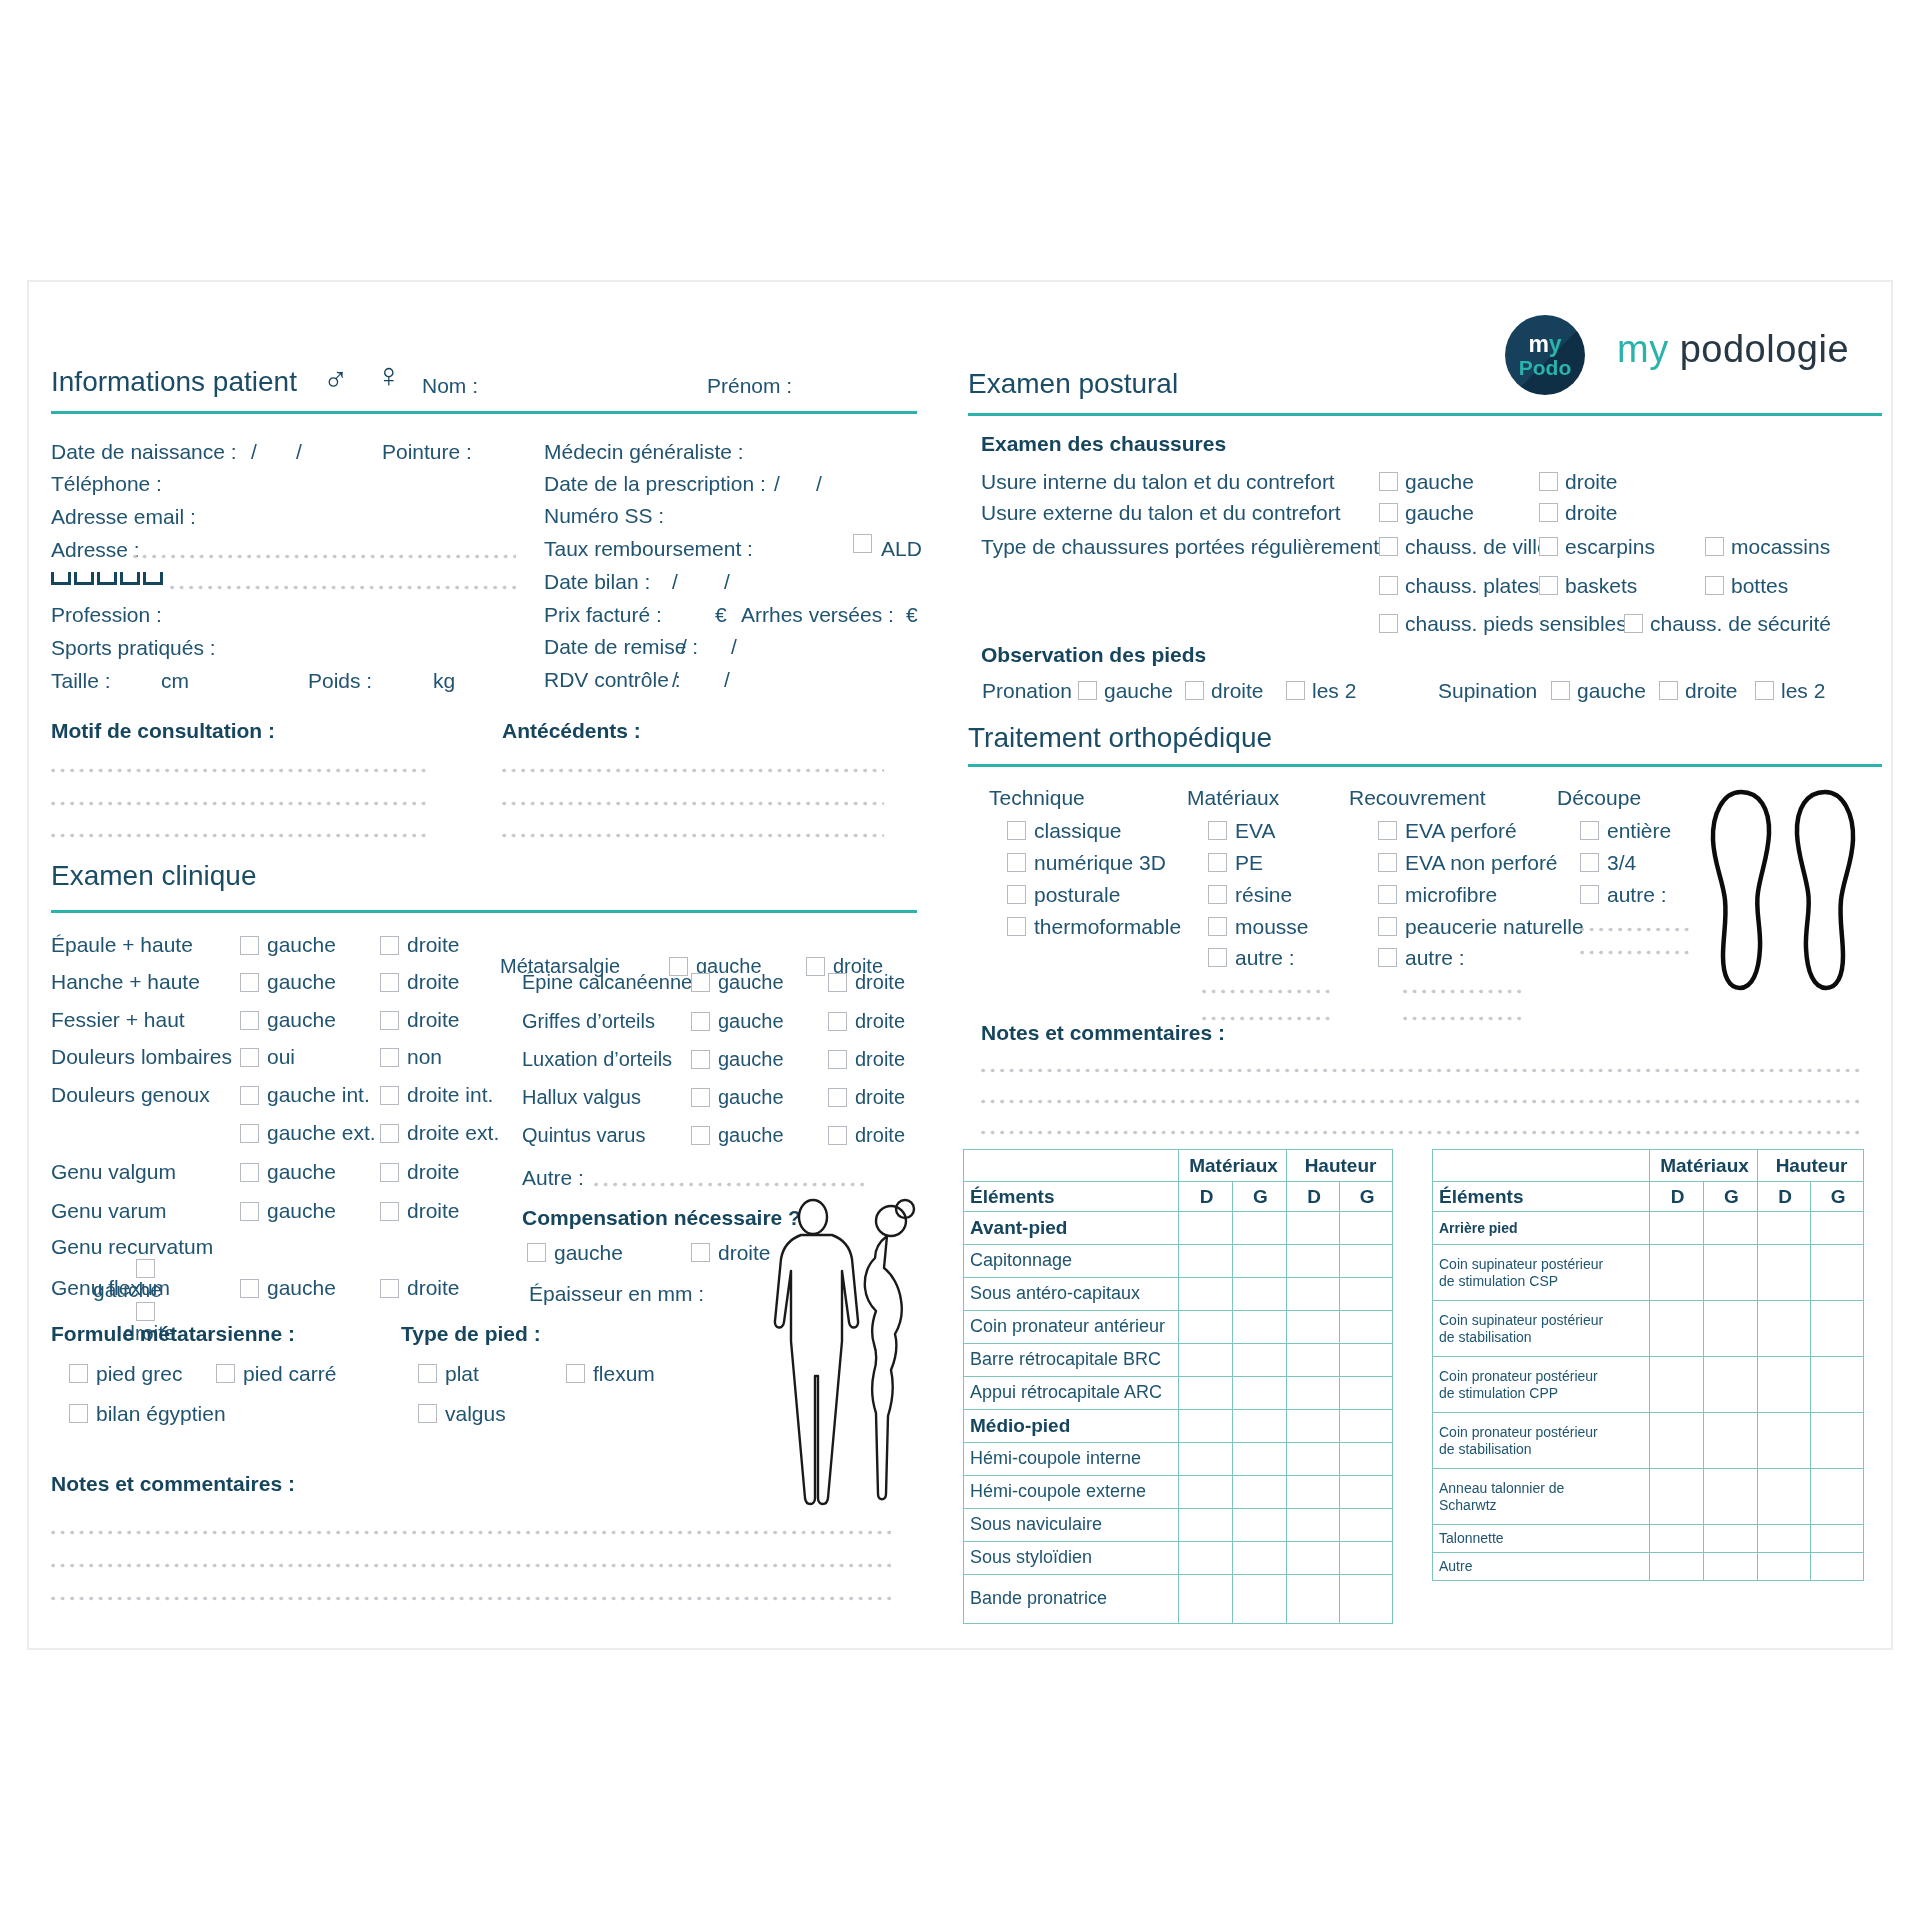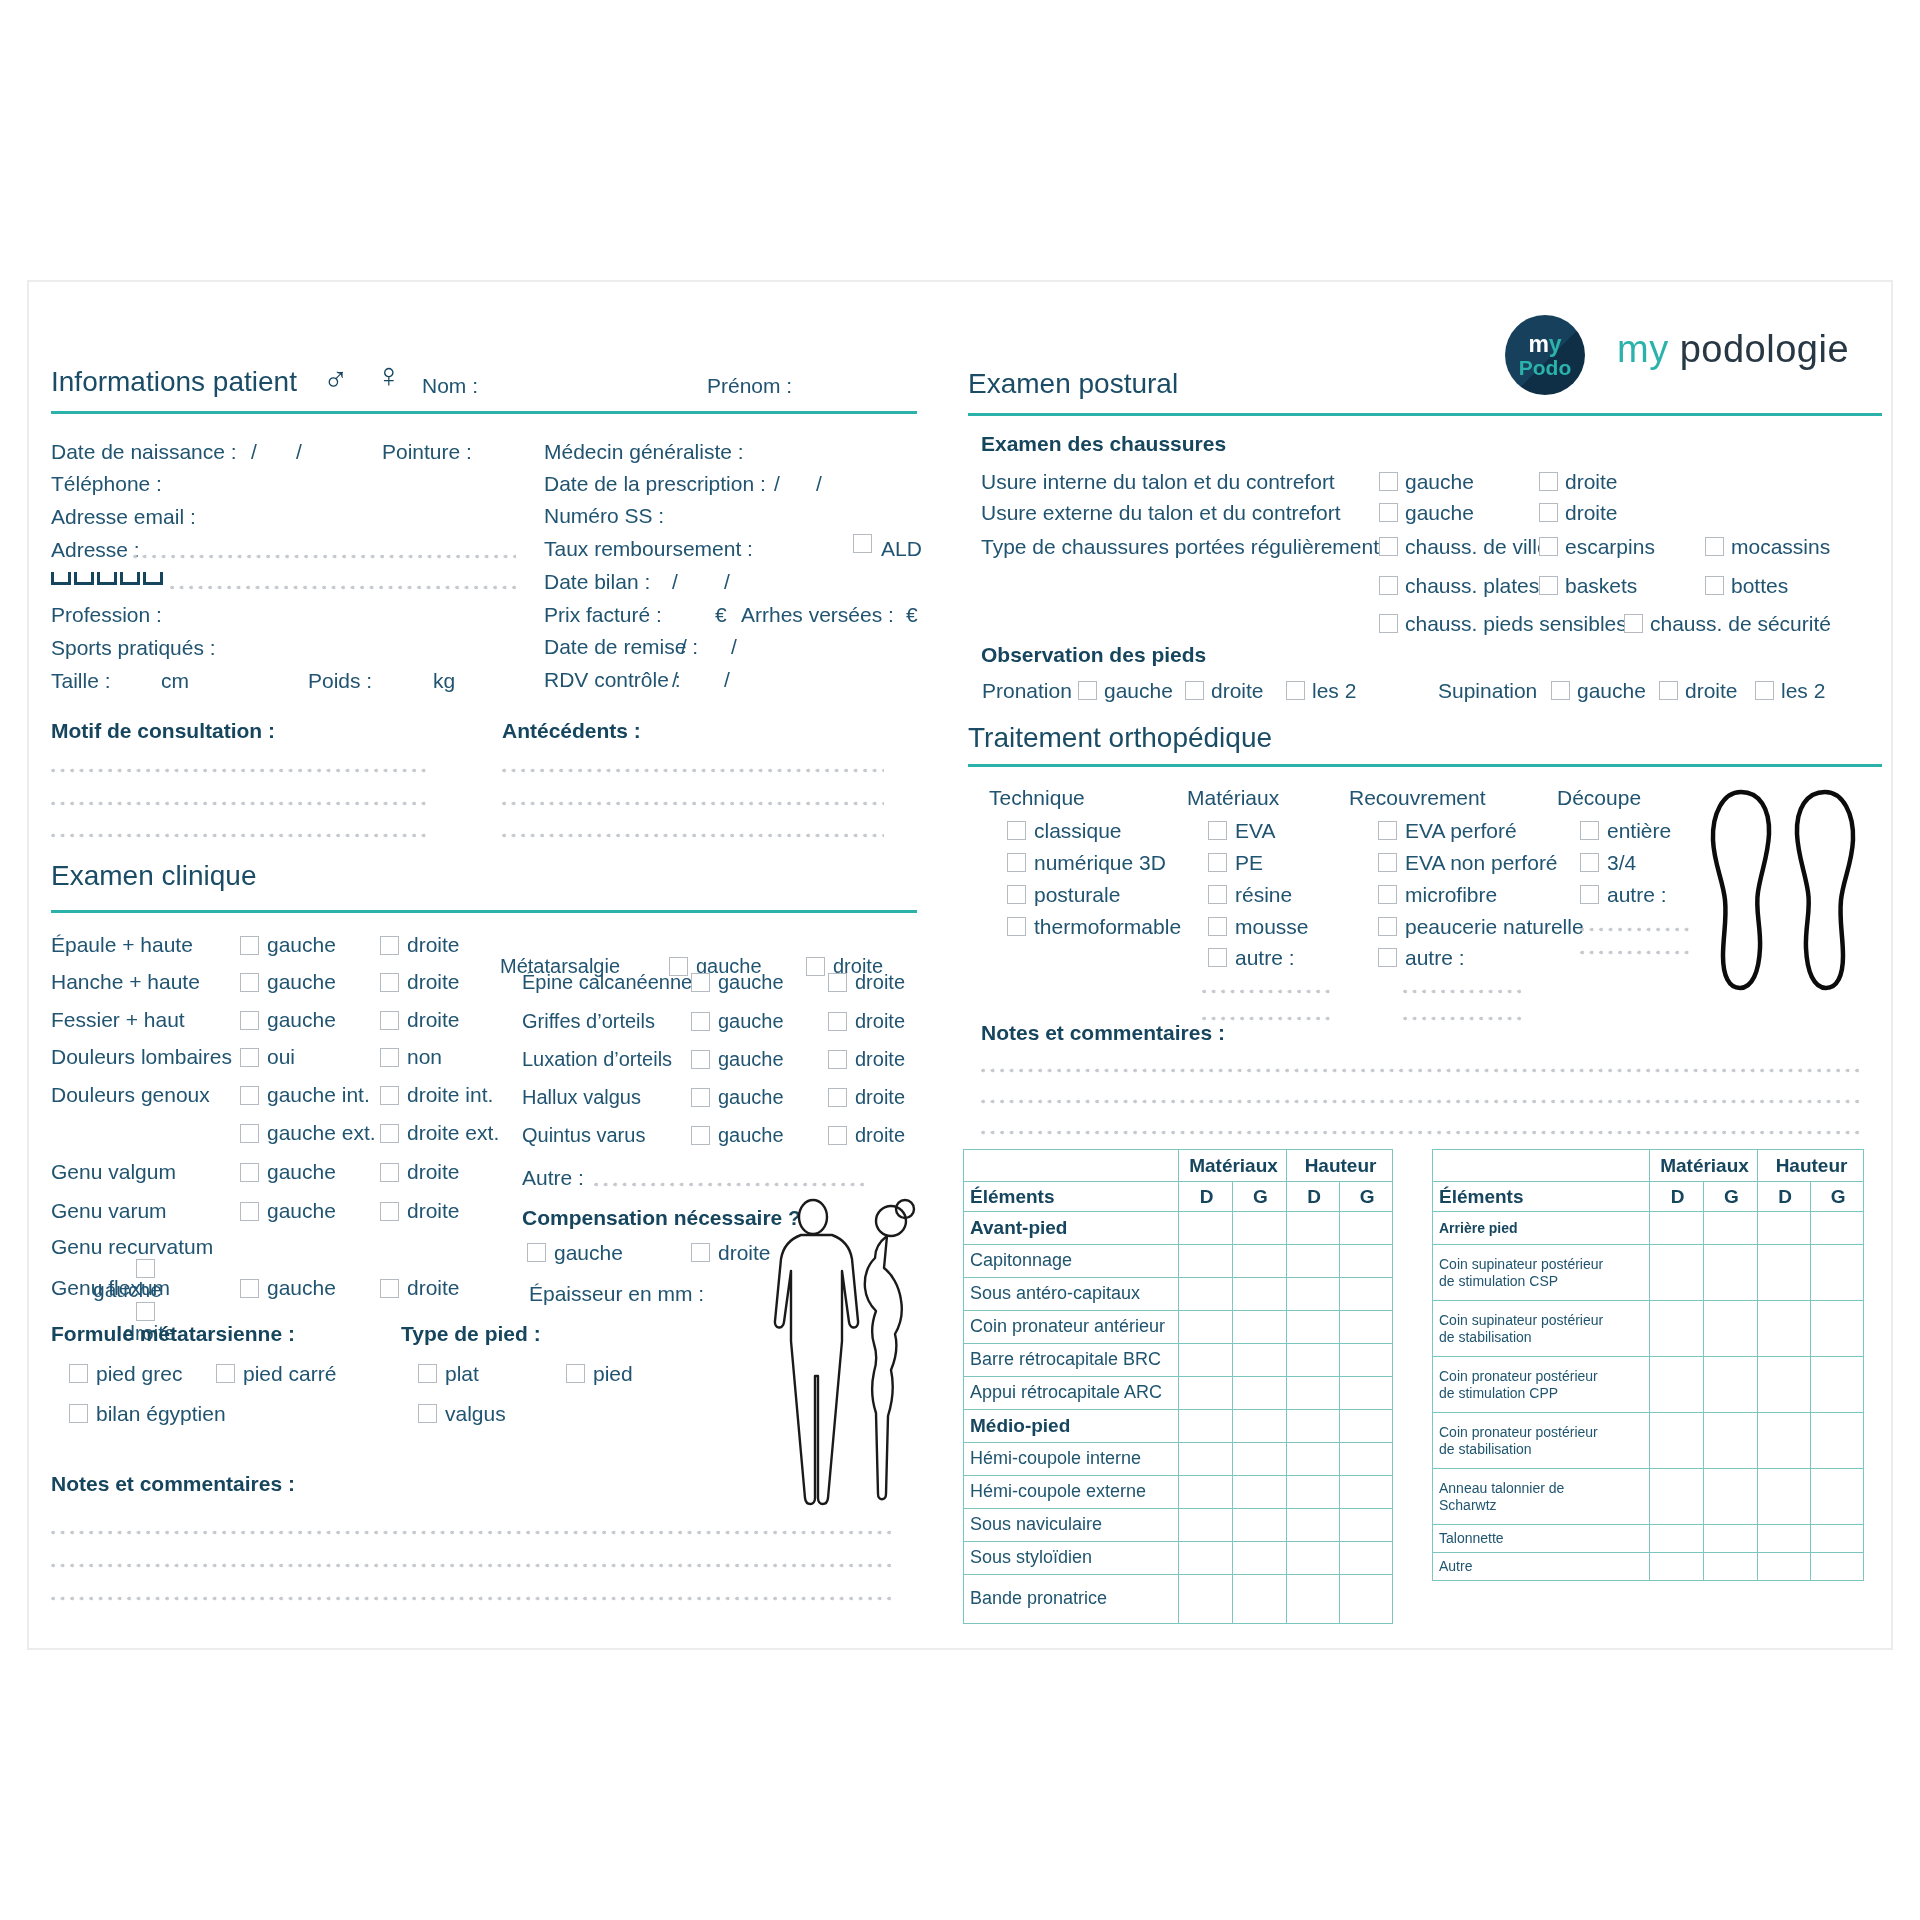--- a/index.html
+++ b/index.html
@@ -240,21 +240,21 @@
   <span class="abs t" style="left:67px;top:1080px">pied grec</span>
   <span class="cb" style="left:187px;top:1082px"></span>
   <span class="abs t" style="left:214px;top:1080px">pied carré</span>
   <span class="cb" style="left:40px;top:1122px"></span>
   <span class="abs t" style="left:67px;top:1120px">bilan égyptien</span>
 
   <span class="abs t b" style="left:372px;top:1040px">Type de pied :</span>
   <span class="cb" style="left:389px;top:1082px"></span>
   <span class="abs t" style="left:416px;top:1080px">plat</span>
   <span class="cb" style="left:537px;top:1082px"></span>
-  <span class="abs t" style="left:564px;top:1080px">pied</span>
+  <span class="abs t" style="left:564px;top:1080px">flexum</span>
   <span class="cb" style="left:389px;top:1122px"></span>
   <span class="abs t" style="left:416px;top:1120px">valgus</span>
 
   <span class="abs t b" style="left:22px;top:1190px">Notes et commentaires :</span>
   <div class="dots" style="left:22px;top:1248px;width:840px"></div>
   <div class="dots" style="left:22px;top:1281px;width:840px"></div>
   <div class="dots" style="left:22px;top:1314px;width:840px"></div>
 
   <div class="logo-badge">
     <span class="l1"><span>m</span><em>y</em></span>

